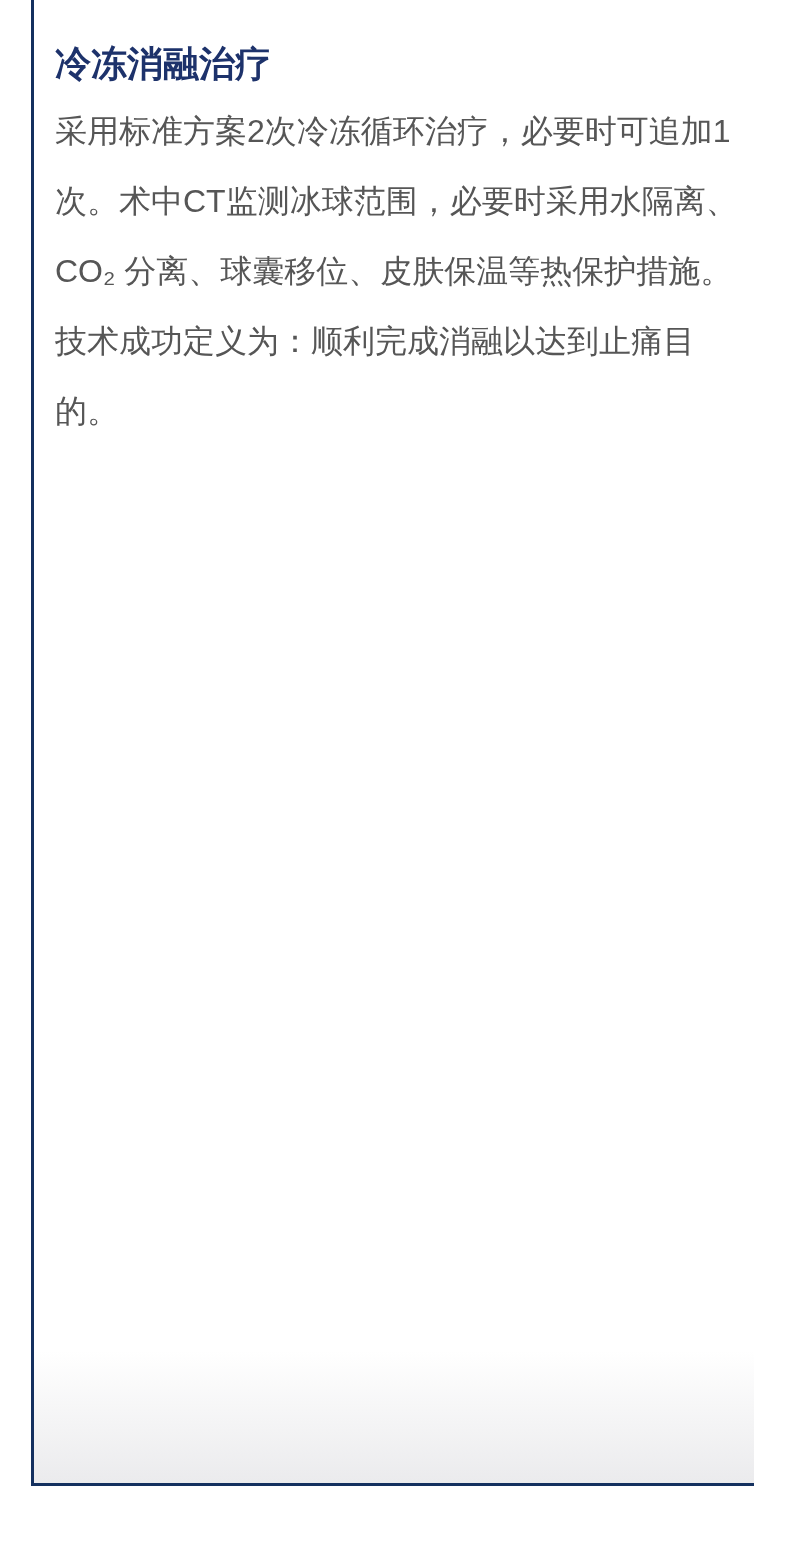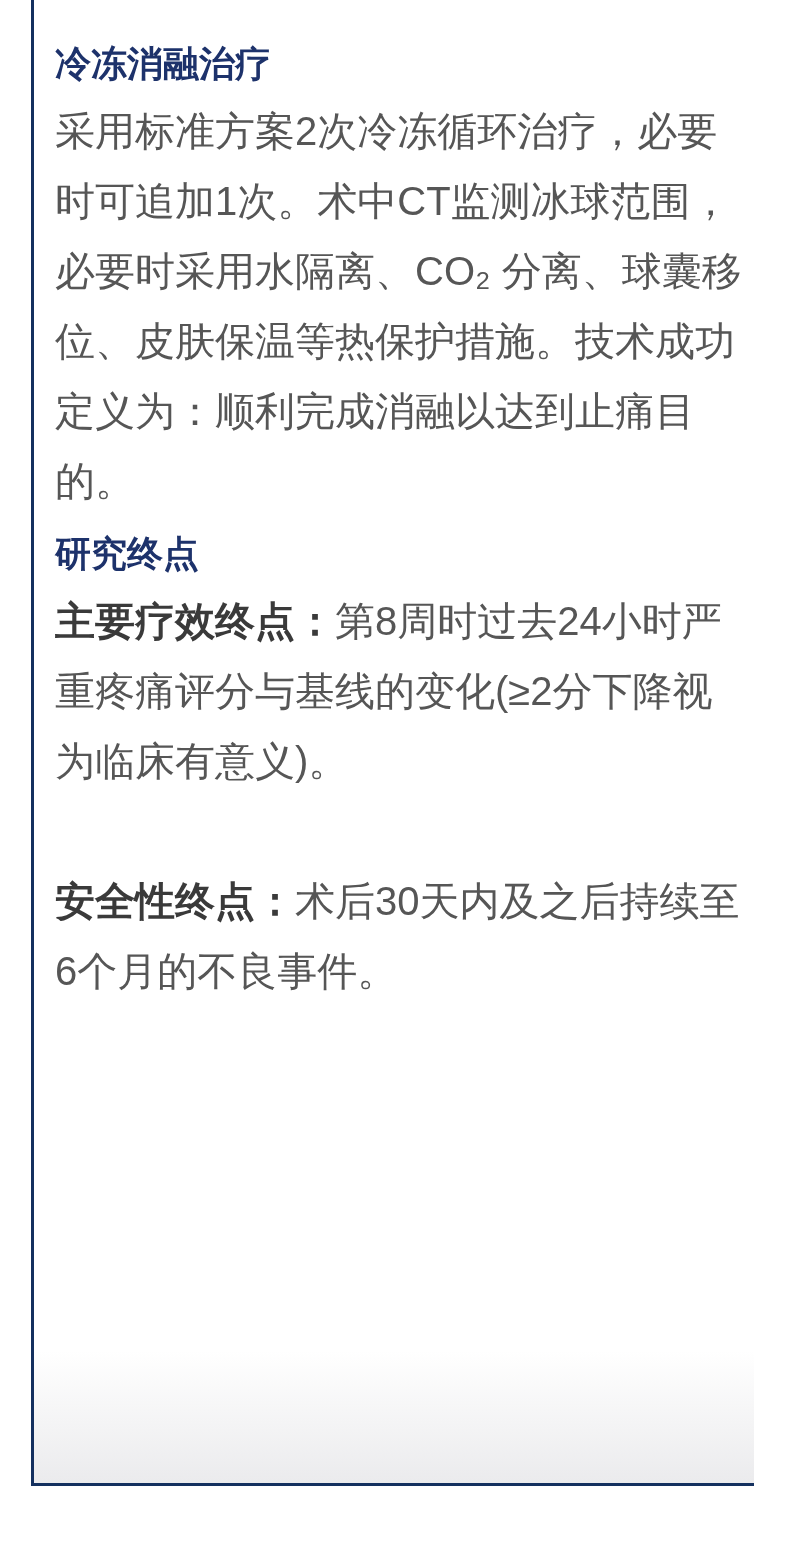--- a/index.html
+++ b/index.html
@@ -33,21 +33,21 @@
   .section h2 {
     margin: 0 0 10px 0;
     font-size: 36px;
     line-height: 44px;
     font-weight: 700;
     color: #1d326b;
     letter-spacing: 0;
   }
   .section p {
     margin: 0 0 70px 0;
-    font-size: 40px;
+    font-size: 32px;
     line-height: 70px;
     color: #565656;
     letter-spacing: 0;
     text-align: left;
   }
   .section p:last-child {
     margin-bottom: 0;
   }
   .lead {
     font-weight: 700;
@@ -58,23 +58,18 @@
 <body>
 
 <div class="page">
   <div class="card">
 
     <div class="section">
       <h2>冷冻消融治疗</h2>
       <p><span>采用标准方案2次冷冻循环治疗，必要时可追加1次。术中CT监测冰球范围，必要时采用水隔离、CO₂ 分离、球囊移位、皮肤保温等热保护措施。技术成功定义为：顺利完成消融以达到止痛目的。</span></p>
     </div>
 
-    <div class="section">
-      <h2>研究终点</h2>
-      <p><span class="lead">主要疗效终点：</span><span>第8周时过去24小时严重疼痛评分与基线的变化(≥2分下降视为临床有意义)。</span></p>
-      <p><span class="lead">安全性终点：</span><span>术后30天内及之后持续至6个月的不良事件。</span></p>
-    </div>
 
     <div class="section">
     </div>
 
   </div>
 </div>
 
 </body></html>

